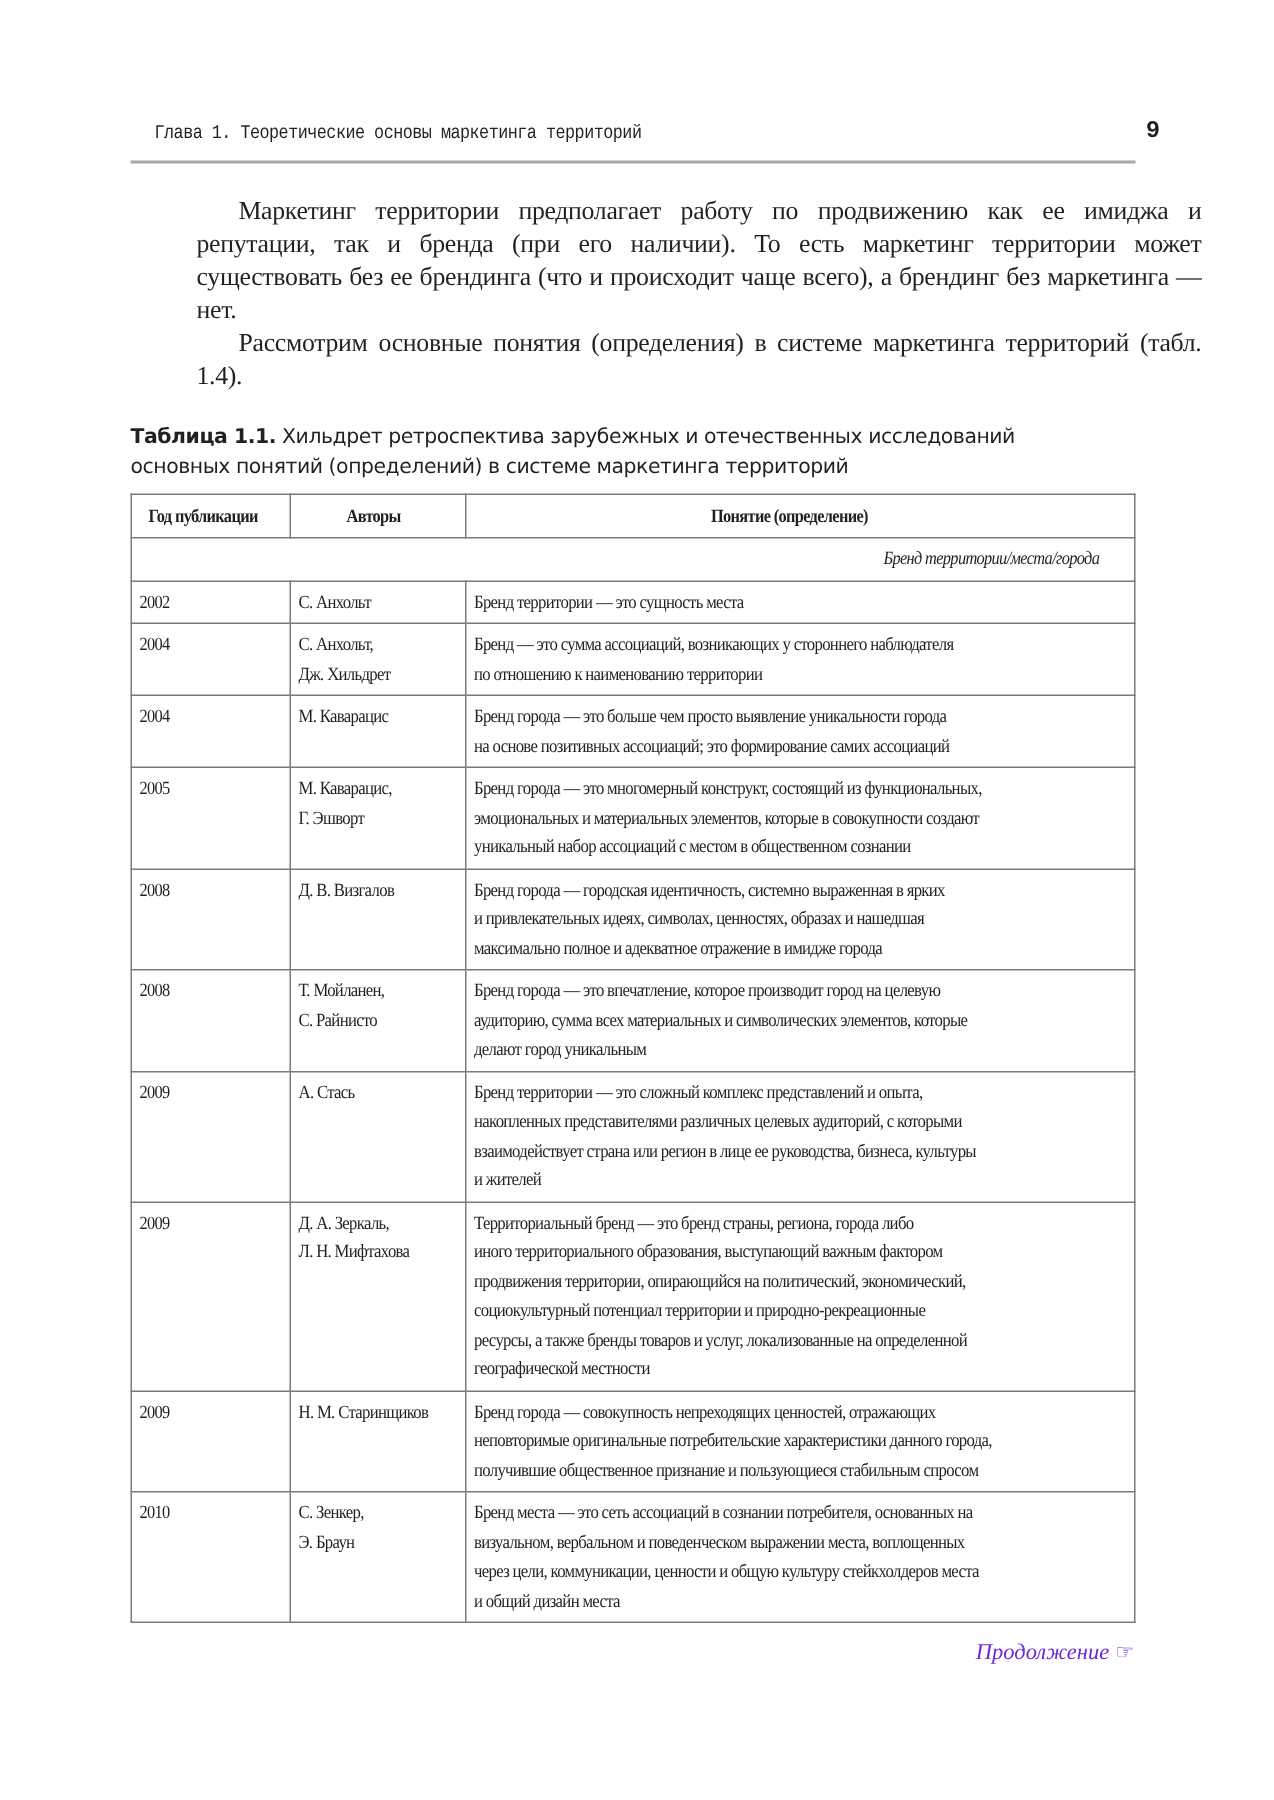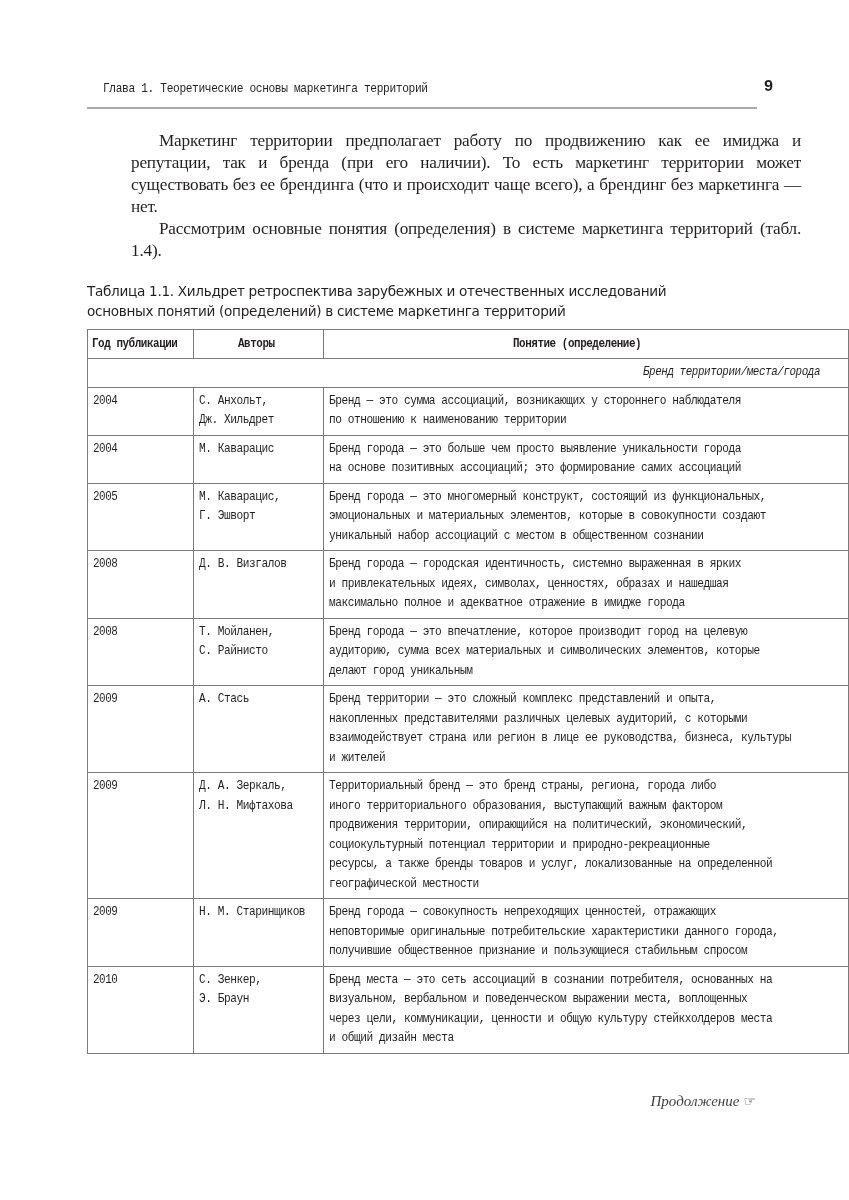--- a/index.html
+++ b/index.html
@@ -16,40 +16,40 @@
     position: absolute; left: 87px; top: 130px; width: 670px;
     font-family: "Liberation Serif", serif; font-size: 17.2px; line-height: 22px;
     text-align: justify; letter-spacing: -0.2px; margin-left: 44px;
   }
   .body-text p { margin: 0; text-indent: 28px; }
 
   .caption {
     position: absolute; left: 87px; top: 281px; width: 640px;
     font-family: "DejaVu Sans", sans-serif; font-size: 13.6px; line-height: 20px; letter-spacing: -0.3px;
   }
-  .caption b { font-weight: normal; }
+  .caption b { font-weight: bold; }
 
   table.doc-table {
     position: absolute; left: 87px; top: 329px; width: 670px;
     border-collapse: collapse;
-    font-family: Liberation Mono, monospace; font-size: 12.4px; letter-spacing: -0.5px;
+    font-family: Liberation Serif, serif; font-size: 12.4px; letter-spacing: -0.5px;
   }
   table.doc-table td, table.doc-table th {
     border: 1.5px solid #7a7a7a; vertical-align: top; padding: 4px 6px 4px 5px; line-height: 19.5px;
   }
   table.doc-table th { font-weight: bold; text-align: center; padding: 5px 4px; line-height: 18px; }
   table.doc-table td.section { text-align: right; font-style: italic; padding: 4px; }
   .c1 { width: 97px; }
   .c2 { width: 108px; }
   .narrow { display: inline-block; transform: scaleX(0.88); transform-origin: left; white-space: nowrap; }
   .cell-lines span { display: block; white-space: nowrap; transform: scaleX(0.9); transform-origin: left; }
 
   .continued {
     position: absolute; right: 93px; top: 1093px;
-    font-family: "Liberation Serif", serif; font-style: italic; font-size: 15px; color: #404040;
+    font-family: "Liberation Serif", serif; font-style: italic; font-size: 15px; color: #6d28d9;
   }
   .continued .arrow { font-style: normal; font-size: 14px; margin-left: 4px; }
 </style>
 </head>
 <body>
 
 <div class="running-header">
   <span class="chapter">Глава 1. Теоретические основы маркетинга территорий</span>
   <span class="pageno">9</span>
 </div>
@@ -69,20 +69,29 @@
     <tr>
       <th class="c1"><span class="narrow">Год публикации</span></th>
       <th class="c2"><span class="narrow">Авторы</span></th>
       <th><span class="narrow">Понятие (определение)</span></th>
     </tr>
   </thead>
   <tbody id="tbody">
     <tr>
       <td colspan="3" class="section"><span class="narrow">Бренд территории/места/города</span></td>
     </tr>
+  <tr>
+        <td><span class="narrow">2002</span></td>
+        <td class="cell-lines">
+          <span>С. Анхольт</span>
+        </td>
+        <td class="cell-lines">
+          <span>Бренд территории — это сущность места</span>
+        </td>
+      </tr>
       <tr>
         <td><span class="narrow">2004</span></td>
         <td class="cell-lines">
           <span>С. Анхольт,</span>
           <span>Дж. Хильдрет</span>
         </td>
         <td class="cell-lines">
           <span>Бренд — это сумма ассоциаций, возникающих у стороннего наблюдателя</span>
           <span>по отношению к наименованию территории</span>
         </td>

